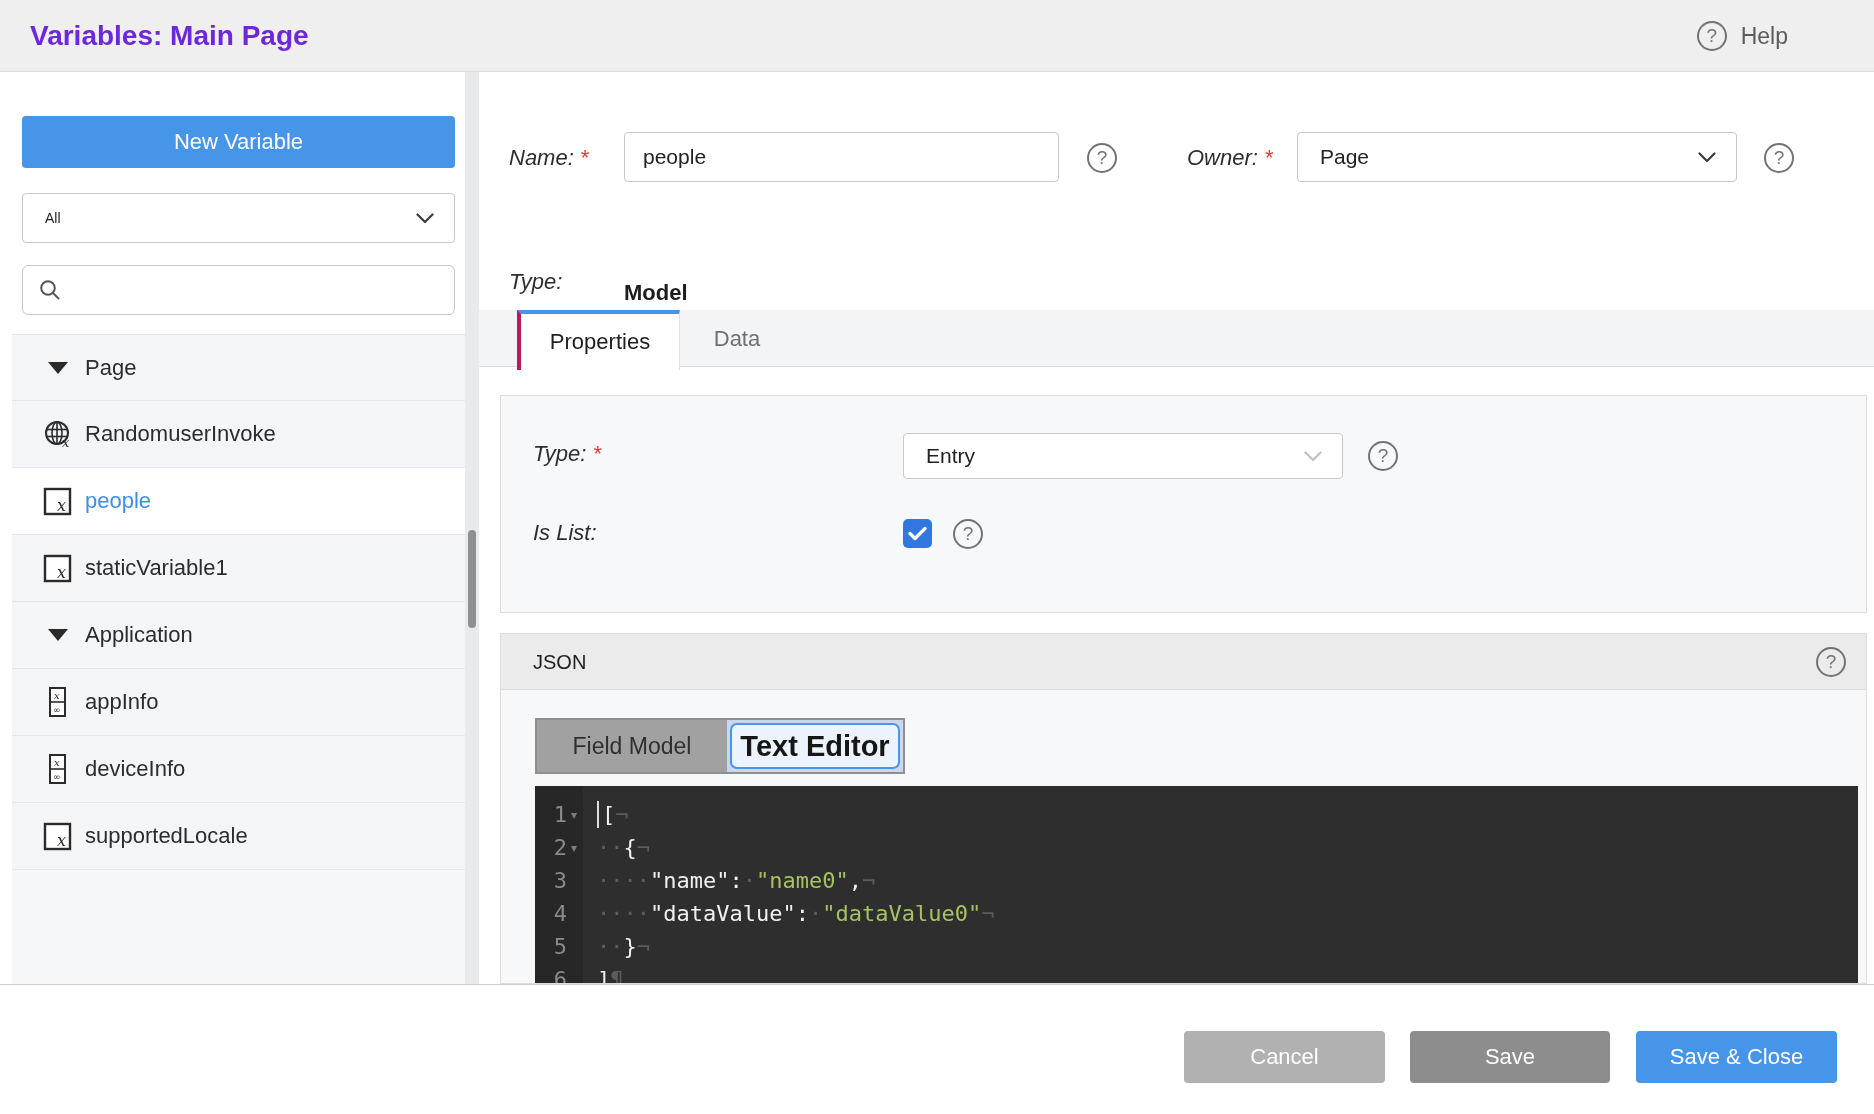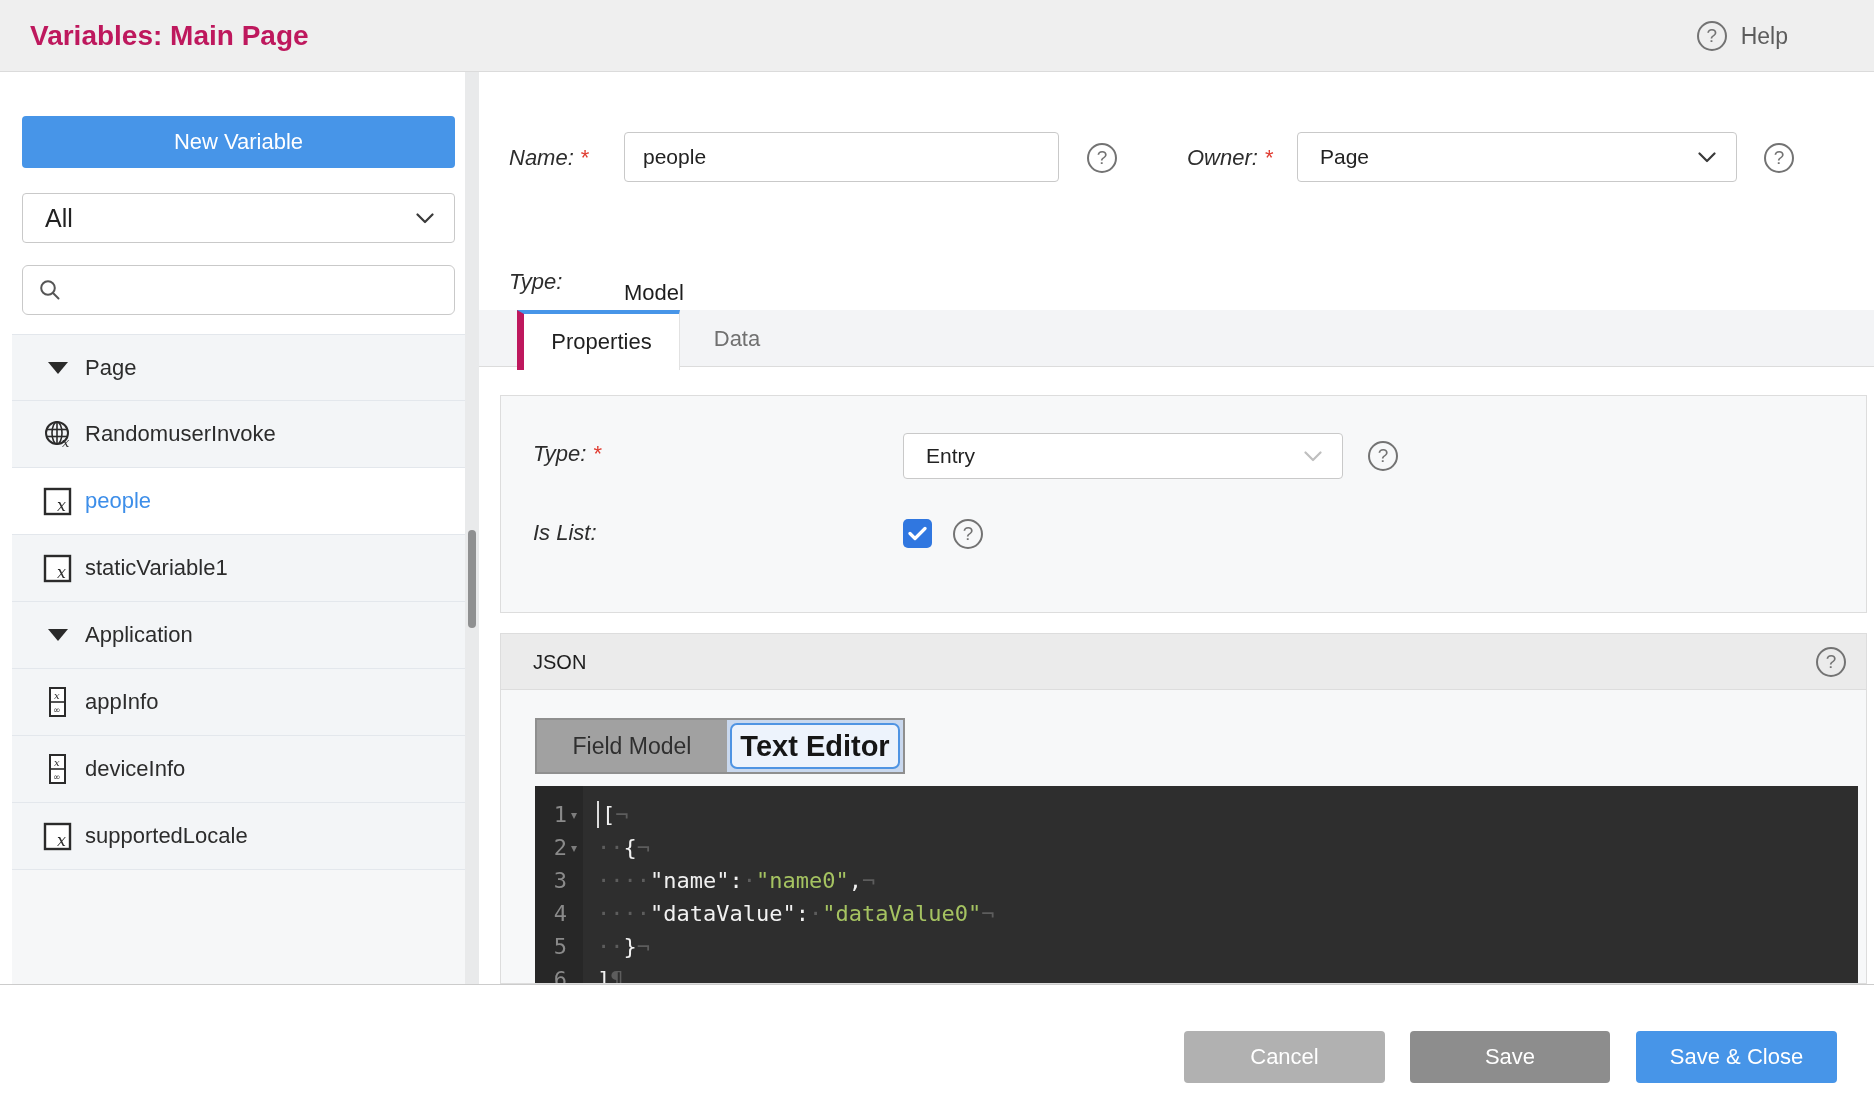--- a/index.html
+++ b/index.html
@@ -2,32 +2,32 @@
 <html><head>
 <meta charset="utf-8">
 <style>
   * { margin:0; padding:0; box-sizing:border-box; }
   html,body { background:#ffffff; }
   body { font-family:"Liberation Sans", sans-serif; color:#2d2d2d; }
   .app { position:relative; width:1874px; height:1114px; background:#fff; overflow:hidden; }
 
   
   .hdr { position:absolute; top:0; left:0; right:0; height:72px; background:#efefef; border-bottom:1px solid #dbdbdb; }
-  .hdr-title { position:absolute; left:30px; top:0; height:72px; line-height:72px; font-size:28px; font-weight:600; color:#be185d; }
+  .hdr-title { position:absolute; left:30px; top:0; height:72px; line-height:72px; font-size:28px; font-weight:600; color:#6d28d9; }
   .hdr-help { position:absolute; right:86px; top:21px; display:flex; align-items:center; gap:14px; cursor:pointer; }
   .help-circle { width:30px; height:30px; border:2px solid #737373; border-radius:50%; display:flex; align-items:center; justify-content:center; font-size:19px; color:#737373; font-weight:500; background:transparent; flex:0 0 auto; }
   .hdr-help-label { font-size:23px; color:#5c5c5c; }
 
   
   .body { position:absolute; top:72px; left:0; right:0; bottom:130px; background:#fff; overflow:hidden;margin-left:12px; }
 
   
   .sidebar { position:absolute; left:0; top:0; bottom:0; width:453px; background:#fff; }
   .btn-new { position:absolute; left:10px; top:44px; width:433px; height:52px; background:#4795e8; color:#fff; border:none; border-radius:4px; font-size:22px; font-family:inherit; cursor:pointer; }
-  .sel-all { position:absolute; left:10px; top:121px; width:433px; height:50px; background:#fff; border:1px solid #c9c9c9; border-radius:4px; display:flex; align-items:center; padding:0 20px 0 22px; font-size:25px; color:#222; cursor:pointer; }
+  .sel-all { position:absolute; left:10px; top:121px; width:433px; height:50px; background:#fff; border:1px solid #c9c9c9; border-radius:4px; display:flex; align-items:center; padding:0 20px 0 22px; font-size:14px; color:#222; cursor:pointer; }
   .sel-all .grow { flex:1; }
   .search-box { position:absolute; left:10px; top:193px; width:433px; height:50px; background:#fff; border:1px solid #c9c9c9; border-radius:6px; display:flex; align-items:center; padding:0 14px 0 16px; }
   .search-box input { border:none; outline:none; flex:1; font-size:21px; color:#333; margin-left:12px; font-family:inherit; background:transparent; }
   .search-box input::placeholder { color:#9a9a9a; }
 
   .var-list { position:absolute; left:0; top:262px; right:0; }
   .var-row { height:67px; display:flex; align-items:center; padding-left:31px; background:#f3f5f7; border-bottom:1px solid #e3e7ec; cursor:pointer; }
   .var-row:first-child { border-top:1px solid #e3e7ec; }
   .var-row.selected { background:#ffffff; }
   .row-icon { width:30px; height:32px; display:flex; align-items:center; justify-content:center; margin-right:12px; flex:0 0 auto; }
@@ -43,26 +43,26 @@
   
   .main { position:absolute; left:467px; top:0; right:0; bottom:0; background:#fff; }
   .field-label { font-size:22px; color:#2d2d2d;font-style:italic; }
   .req { color:#e03c31; margin-left:7px; font-size:22px; }
   .lbl-row { position:absolute; display:flex; align-items:center; height:52px; }
   .txt-input { position:absolute; height:50px; background:#fff; border:1px solid #c9c9c9; border-radius:4px; font-size:21px; color:#222; padding:0 18px; font-family:inherit; outline:none; }
   .sel-box { position:absolute; height:50px; background:#fff; border:1px solid #c9c9c9; border-radius:4px; display:flex; align-items:center; padding:0 20px 0 22px; font-size:21px; color:#222; cursor:pointer; }
   .sel-box .grow { flex:1; }
   .help-abs { position:absolute; }
 
-  .type-static { position:absolute; left:145px; top:208px; font-size:22px; font-weight:400; color:#1d1d1d; }
+  .type-static { position:absolute; left:145px; top:208px; font-size:22px; font-weight:700; color:#1d1d1d; }
 
   
   .tabstrip { position:absolute; left:0; right:0; top:238px; height:57px; background:#f3f4f6; border-bottom:1px solid #dcdcdc; }
   .tab { position:absolute; top:0; display:flex; align-items:center; justify-content:center; font-size:22px; cursor:pointer; }
-  .tab-properties { left:38px; width:163px; height:60px; background:#fff; border-top:4px solid #4795e8; border-left:7px solid #be185d; border-right:1px solid #e2e2e2; color:#1f1f1f; }
+  .tab-properties { left:38px; width:163px; height:60px; background:#fff; border-top:4px solid #4795e8; border-left:4px solid #be185d; border-right:1px solid #e2e2e2; color:#1f1f1f; }
   .tab-data { left:203px; width:110px; height:57px; color:#707070; }
 
   
   .panel { position:absolute; left:21px; width:1367px; background:#f7f8f9; border:1px solid #dddddd; }
   .prop-panel { top:323px; height:218px; }
   .prop-row-label { position:absolute; left:32px; display:flex; align-items:center; height:46px; }
   .checkbox { position:absolute; width:29px; height:29px; background:#3077e0; border-radius:5px; display:flex; align-items:center; justify-content:center; cursor:pointer; }
 
   
   .json-panel { top:561px; height:351px; overflow:hidden; }

